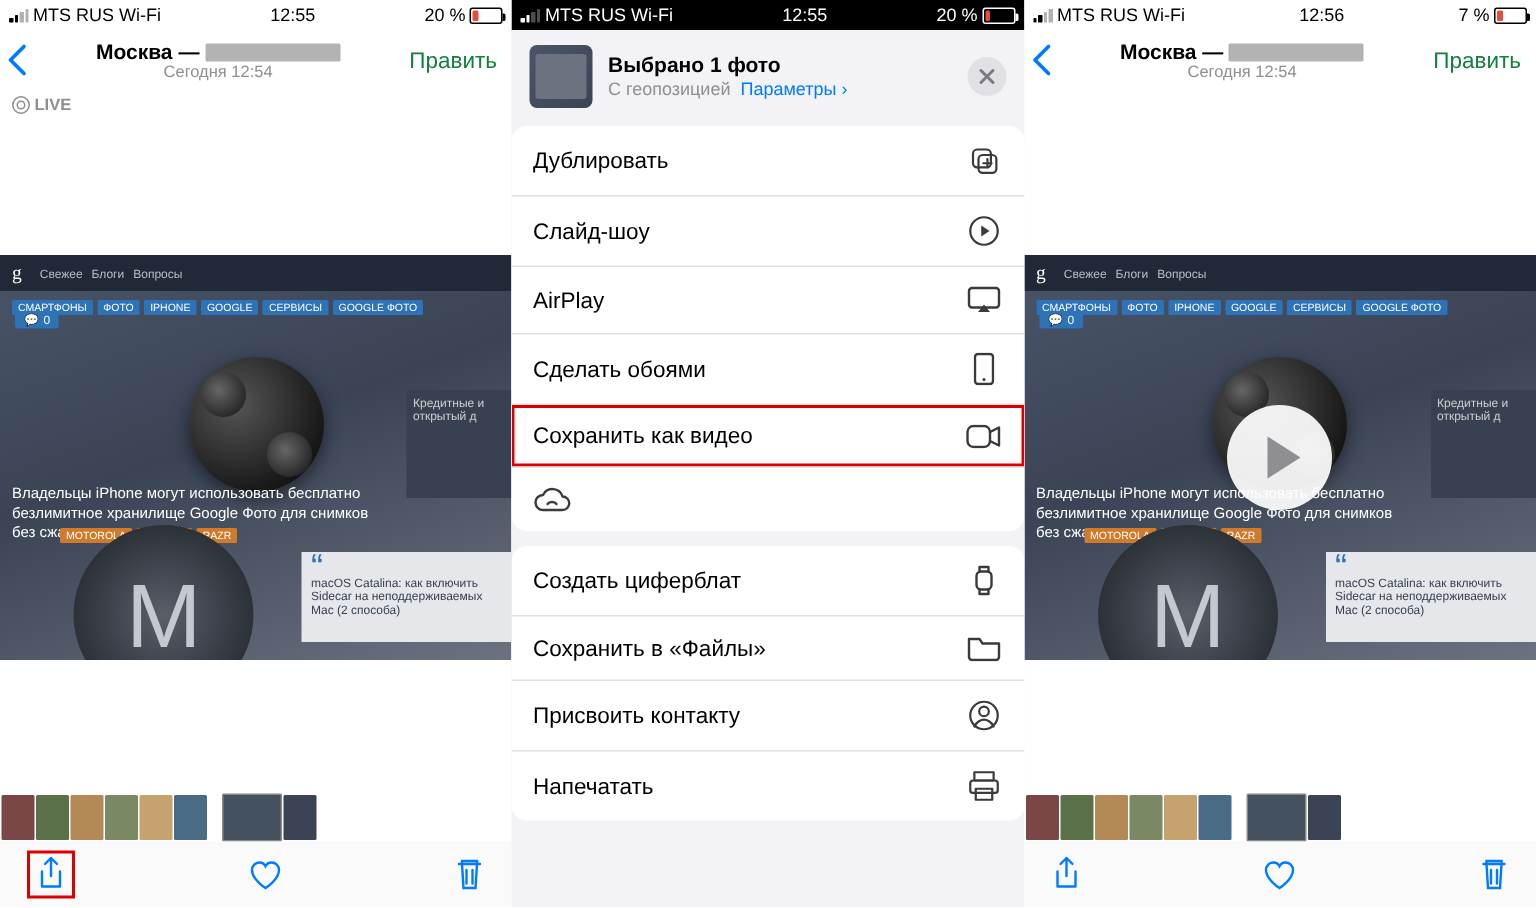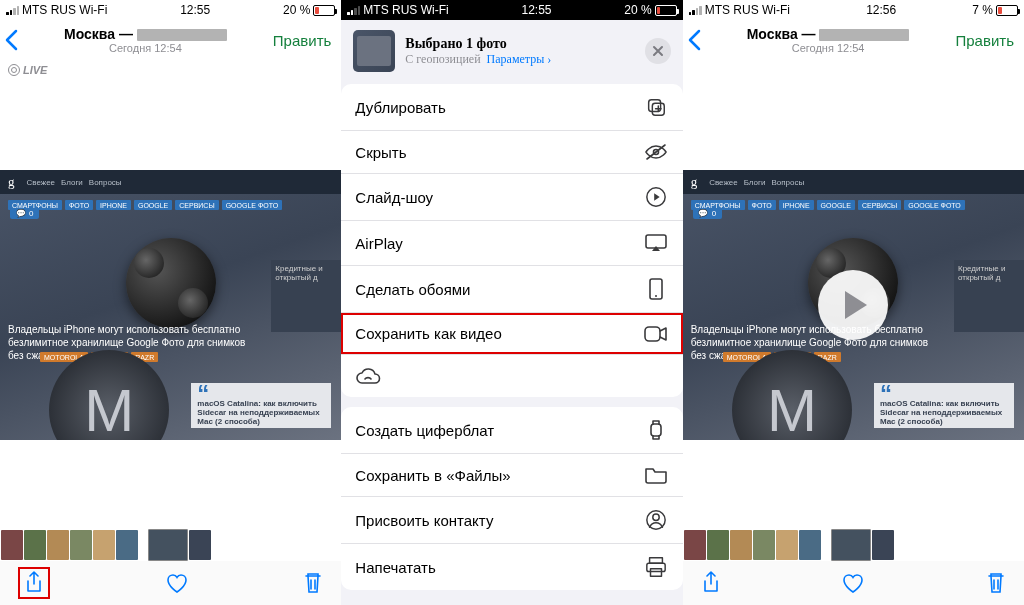--- a/index.html
+++ b/index.html
@@ -57,21 +57,21 @@
   .nav-title-wrap { flex: 1; text-align: center; line-height: 1.15; }
   .nav-title { font-size: 14px; font-weight: 600; }
   .nav-redact { display:inline-block; width:90px; height:12px; background:#b3b3b3; vertical-align:middle; border-radius:1px;}
   .nav-sub { font-size: 11px; color: #8e8e93; }
   .nav-edit { color: #15803d; font-size: 15px; }
 
   
   .live-badge {
     position: absolute; top: 64px; left: 8px;
     font-size: 11px; font-weight: 600; color: #8e8e93;
-    display: flex; align-items: center; gap: 3px; font-style: italic;
+    display: flex; align-items: center; gap: 3px;
   }
   .live-badge .live-ring { width: 12px; height: 12px; border:1.5px solid #8e8e93; border-radius:50%; position:relative;}
   .live-badge .live-ring::after{content:"";position:absolute;inset:2px;border:1px solid #8e8e93;border-radius:50%;}
 
   
   .photo-wrap {
     position: absolute; top: 170px; left: 0; right: 0; height: 270px;
     background: linear-gradient(160deg,#4a5568 0%,#3a4455 45%,#6b7280 100%);
     overflow: hidden;
   }
@@ -90,21 +90,21 @@
     width:90px; height:90px; border-radius:50%;
     background: radial-gradient(circle at 35% 35%, #555 0%, #222 60%, #000 100%);
     box-shadow: 0 4px 12px rgba(0,0,0,.5);
   }
   .cam-circle::before, .cam-circle::after{
     content:""; position:absolute; border-radius:50%;
     background: radial-gradient(circle at 40% 40%, #666, #111);
   }
   .cam-circle::before{width:30px;height:30px;left:8px;top:10px;}
   .cam-circle::after{width:30px;height:30px;right:8px;bottom:10px;}
-  .quote-box{position:absolute;right:10px;bottom:12px;width:140px;height:45px;background:#e5e7eb;color:#374151;font-size:8px;padding:6px;font-weight:bold;}
+  .quote-box{position:absolute;right:0;bottom:12px;width:140px;height:60px;background:#e5e7eb;color:#374151;font-size:8px;padding:6px;}
   .quote-box::before{content:"“";font-size:24px;color:#2e72b8;line-height:0.4;display:block;}
   .tag-row2{position:absolute; left:40px; bottom:78px; display:flex; gap:3px;}
   .badge-zero{position:absolute;left:10px;top:38px;background:#2e72b8;color:#fff;font-size:8px;padding:1px 6px;border-radius:2px;}
 
   .moto-logo{
     position:absolute; left:32%; bottom:-30px; transform:translateX(-50%);
     width:120px;height:120px;border-radius:50%;
     background:radial-gradient(circle,#5a5f68 0%,#2d3138 70%);
     display:flex;align-items:center;justify-content:center;
   }
@@ -145,21 +145,21 @@
   .red-box{border:2px solid #d00; padding:2px 4px;}
 
   
   .screen2 { background: #f2f2f7; }
   .sheet-header{
     display:flex; align-items:center; gap:10px;
     background:#f2f2f7; padding:10px 12px 12px;
   }
   .sheet-thumb{width:42px;height:42px;border-radius:5px;background:#364150;background:linear-gradient(135deg,#4a5568,#3a4455);flex-shrink:0;position:relative;overflow:hidden;}
   .sheet-thumb::after{content:"";position:absolute;inset:6px 4px;background:#6b7280;border-radius:2px;}
-  .sheet-head-text{flex:1;line-height:1.25;font-family:Liberation Serif, serif;}
+  .sheet-head-text{flex:1;line-height:1.25;}
   .sheet-title{font-size:14px;font-weight:600;}
   .sheet-sub{font-size:12px;color:#8e8e93;}
   .sheet-link{color:#007aff;}
   .sheet-close{
     width:26px;height:26px;border-radius:50%;background:#e0e0e5;color:#7a7a80;
     display:flex;align-items:center;justify-content:center;font-size:15px;flex-shrink:0;
   }
 
   .action-group{background:#fff;border-radius:10px;margin:0 0 10px;overflow:hidden;}
   .action-row{
@@ -316,30 +316,20 @@
         <span>Дублировать</span>
         <span class="row-icon">
           <svg width="22" height="22" viewBox="0 0 24 24">
             <rect x="4" y="4" width="13" height="13" rx="3" stroke="#3a3a3c" stroke-width="1.6" fill="none" stroke-linecap="round" stroke-linejoin="round"></rect>
             <rect x="8" y="8" width="13" height="13" rx="3" stroke="#3a3a3c" stroke-width="1.6" fill="none" stroke-linecap="round" stroke-linejoin="round"></rect>
             <path d="M14.5 11v6M11.5 14h6" stroke="#3a3a3c" stroke-width="1.6" fill="none" stroke-linecap="round" stroke-linejoin="round"></path>
           </svg>
         </span>
       </div>
       <div class="action-row">
-        <span>Скрыть</span>
-        <span class="row-icon">
-          <svg width="24" height="18" viewBox="0 0 24 18">
-            <path d="M2 9s3.5-6 10-6 10 6 10 6-3.5 6-10 6S2 9 2 9z" stroke="#3a3a3c" stroke-width="1.6" fill="none" stroke-linecap="round" stroke-linejoin="round"></path>
-            <circle cx="12" cy="9" r="2.5" stroke="#3a3a3c" stroke-width="1.6" fill="none" stroke-linecap="round" stroke-linejoin="round"></circle>
-            <path d="M3 16L21 2" stroke="#3a3a3c" stroke-width="1.6" fill="none" stroke-linecap="round" stroke-linejoin="round"></path>
-          </svg>
-        </span>
-      </div>
-      <div class="action-row">
         <span>Слайд-шоу</span>
         <span class="row-icon">
           <svg width="22" height="22" viewBox="0 0 24 24">
             <circle cx="12" cy="12" r="10" stroke="#3a3a3c" stroke-width="1.6" fill="none" stroke-linecap="round" stroke-linejoin="round"></circle>
             <path d="M10 8l6 4-6 4z" fill="#3a3a3c"></path>
           </svg>
         </span>
       </div>
       <div class="action-row">
         <span>AirPlay</span>

